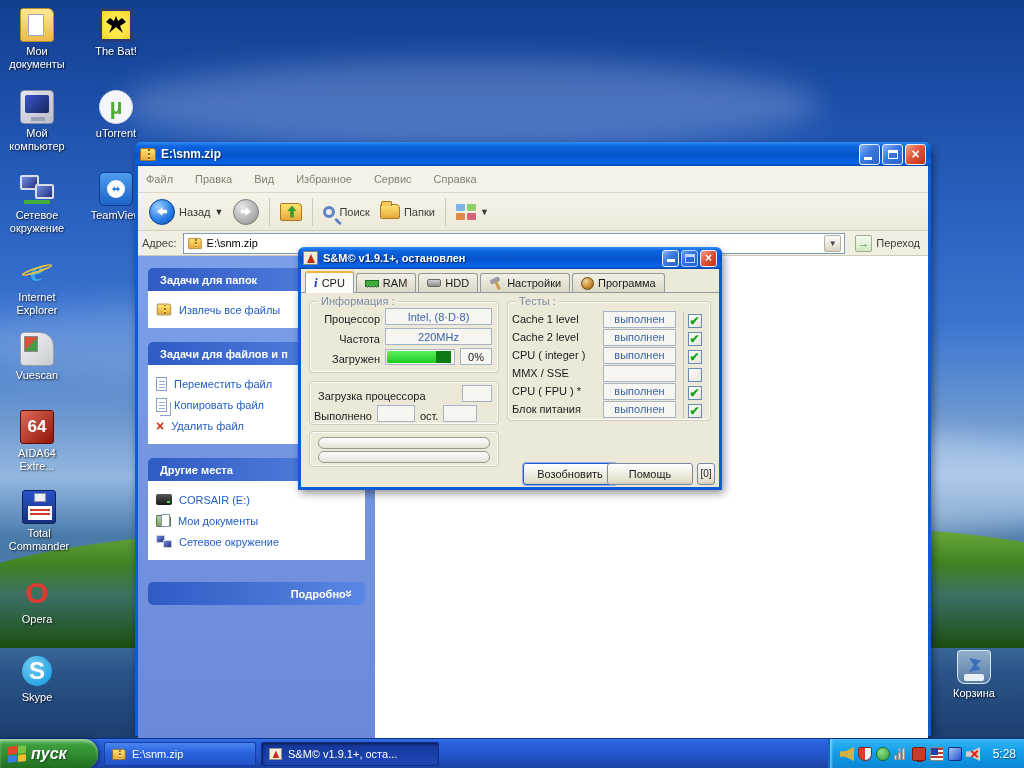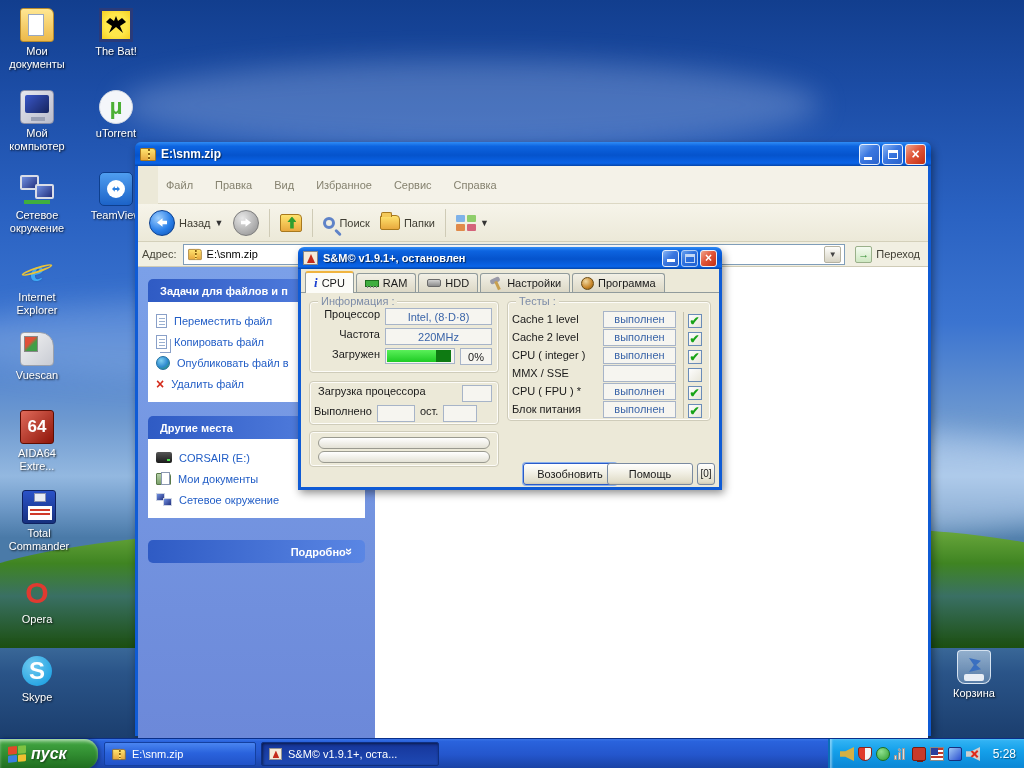--- a/index.html
+++ b/index.html
@@ -72,21 +72,21 @@
   .wbtn .minbar { position:absolute; left:4px; bottom:4px; width:8px; height:3px; background:#fff; }
   .wbtn .maxbox { position:absolute; left:5px; top:5px; width:10px; height:9px; border:1px solid #fff; border-top-width:3px; }
   .dlg-btn { width:17px; height:17px; }
   .dlg-btn.close { font-size:12px; line-height:14px; }
 
   
   #explorer { left:135px; top:143px; width:796px; height:593px; z-index:10; background:#ece9d8; }
   .zipicon { width:16px; height:13px; background:linear-gradient(180deg,#ffe36e,#e8a93e); border:1px solid #a8791e; border-radius:1px 3px 1px 1px; position:relative; }
   .zipicon:before { content:""; position:absolute; left:7px; top:0; bottom:0; width:2px;
      background:repeating-linear-gradient(180deg,#8a6210 0 2px,#ffe36e 2px 4px); }
-  .menubar { height:38px; background:#f4f2e8; border-bottom:1px solid #dcd8c4; display:flex; align-items:center; padding-left:8px; gap:22px; color:#85826f;margin-left:20px; }
+  .menubar { height:27px; background:#f4f2e8; border-bottom:1px solid #dcd8c4; display:flex; align-items:center; padding-left:8px; gap:22px; color:#85826f; }
   .menubar span { cursor:default; }
   .toolbar { height:38px; background:linear-gradient(180deg,#f6f4ea,#ece9d8); border-bottom:1px solid #d4d0ba; display:flex; align-items:center; padding:0 6px; color:#3f3d33; }
   .tbtn { display:flex; align-items:center; gap:4px; padding:0 5px; height:32px; border-radius:3px; }
   .tsep { width:1px; height:28px; background:#cfcbb6; margin:0 5px; }
   .navcir { width:26px; height:26px; border-radius:50%; position:relative;
     background:radial-gradient(circle at 35% 30%,#9fd0ff,#2a7fe8 55%,#0b4fb0); border:1px solid #0a3f90; }
   .navcir.gray { background:radial-gradient(circle at 35% 30%,#e8e8e8,#b5b5b5 55%,#8c8c8c); border-color:#7c7c7c; }
   .navcir .arw { position:absolute; inset:7px; background:#fff; clip-path:polygon(0 50%,55% 8%,55% 32%,100% 32%,100% 68%,55% 68%,55% 92%); }
   .navcir.gray .arw { transform:scaleX(-1); }
   .caret { font-size:9px; color:#333; }
@@ -143,21 +143,21 @@
   .ti-ram { width:14px; height:7px; background:#3fae3f; border:1px solid #1e6e1e; position:relative; }
   .ti-ram:after { content:""; position:absolute; left:1px; right:1px; bottom:-2px; height:2px; background:repeating-linear-gradient(90deg,#888 0 1px,transparent 1px 3px); }
   .ti-hdd { width:14px; height:8px; background:linear-gradient(180deg,#d0d0d0,#8c8c8c); border:1px solid #6a6a6a; border-radius:2px; }
   .ti-ham { width:14px; height:12px; position:relative; }
   .ti-ham:before { content:""; position:absolute; left:1px; top:1px; width:10px; height:5px; background:#9a9aa8; border-radius:2px; transform:rotate(-25deg); }
   .ti-ham:after { content:""; position:absolute; left:7px; top:4px; width:3px; height:9px; background:#c8a050; transform:rotate(-25deg); }
   .ti-globe { width:13px; height:13px; border-radius:50%; background:radial-gradient(circle at 35% 30%,#f0d8a0,#c8862a 60%,#7a5a1a); border:1px solid #6a4a12; }
   .dlgbody { position:relative; height:196px; }
   .grp { position:absolute; border:1px solid #cfccba; border-radius:4px; box-shadow:inset 0 0 0 1px #fdfcf8; }
   .grp .leg { position:absolute; top:-7px; left:8px; background:#ece9d8; padding:0 3px; color:#7d8ca8; }
-  .irow { display:flex; align-items:flex-start; margin:3px 6px 3px 4px; gap:5px; }
+  .irow { display:flex; align-items:flex-end; margin:3px 6px 3px 4px; gap:5px; }
   .irow .ilab { width:66px; text-align:right; color:#1a1a1a; white-space:nowrap; }
   .fld { height:17px; border:1px solid #a7b4c8; background:#f6f5f0; display:flex; align-items:center; justify-content:center; color:#3a64a8; }
   .fld.dark { color:#1a1a1a; }
   .pbar { flex:1; height:16px; border:1px solid #a7b4c8; background:#f6f5f0; position:relative; overflow:hidden; }
   .pbar .g1 { position:absolute; left:1px; top:1px; bottom:1px; width:73%; background:linear-gradient(180deg,#5af05a,#1ecb24); }
   .pbar .g2 { position:absolute; left:74%; top:1px; bottom:1px; width:21%; background:#0e7a12; }
   .hollowbar { height:12px; border:1px solid #9a9a90; border-radius:7px; background:linear-gradient(180deg,#ffffff,#e4e2d6); }
   .trow { display:flex; align-items:center; height:18px; margin:0 4px; gap:5px; }
   .trow .tlab { width:86px; color:#1a1a1a; white-space:nowrap; }
   .trow .fld { flex:1; }
@@ -367,34 +367,41 @@
       </span>
       <span class="gobtn">
         <span class="garr">→</span>
         <span>Переход</span>
       </span>
     </div>
     <div class="ex-body">
       <div class="taskpane">
         <div class="psec">
           <div class="phead">
+            <span>Задачи для папок</span>
+          </div>
+          <div class="pbody">
+            <div class="pitem">
+              <span class="pic zipicon pic-zip"></span>
+              <span>Извлечь все файлы</span>
+            </div>
+          </div>
+        </div>
+        <div class="psec">
+          <div class="phead">
             <span>Задачи для файлов и п</span>
           </div>
           <div class="pbody">
             <div class="pitem">
               <span class="pic pic-sheet"></span>
               <span>Переместить файл</span>
             </div>
             <div class="pitem">
               <span class="pic pic-sheet dbl"></span>
               <span>Копировать файл</span>
-            </div>
-            <div class="pitem">
-              <span class="pic pic-globe"></span>
-              <span>Опубликовать файл в</span>
             </div>
             <div class="pitem">
               <span class="pic pic-x">×</span>
               <span>Удалить файл</span>
             </div>
           </div>
         </div>
         <div class="psec">
           <div class="phead">
             <span>Другие места</span>

